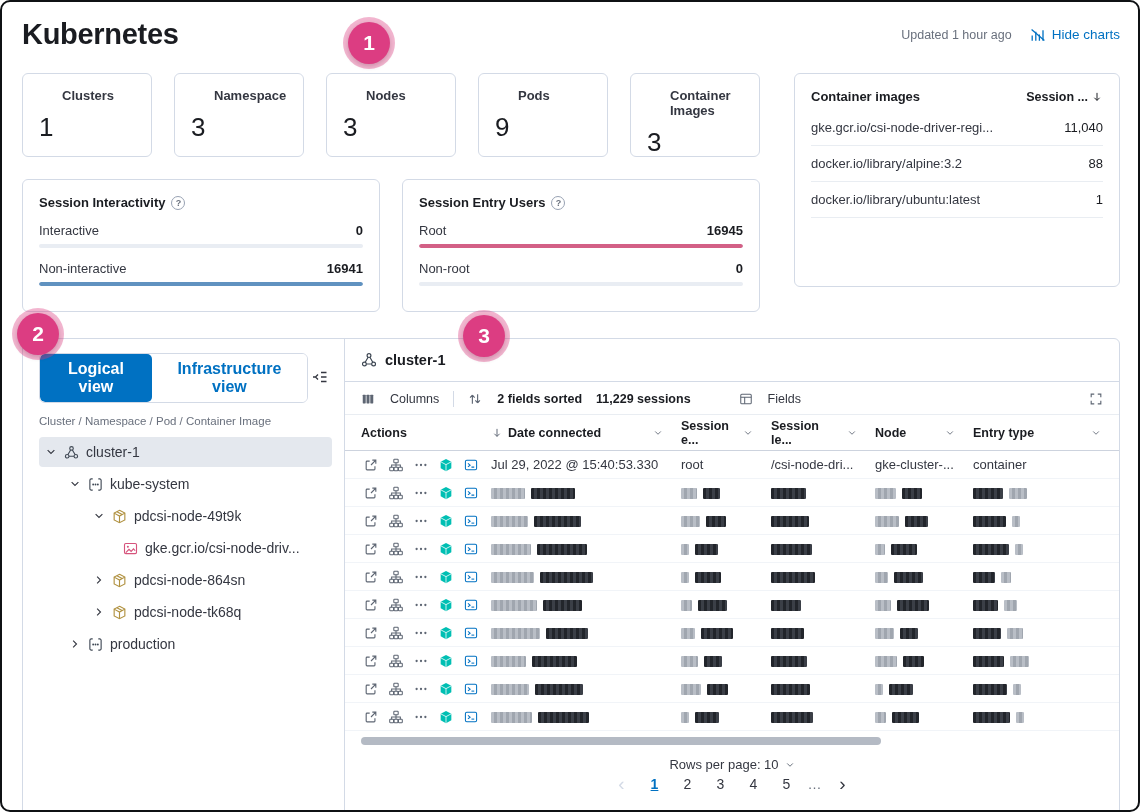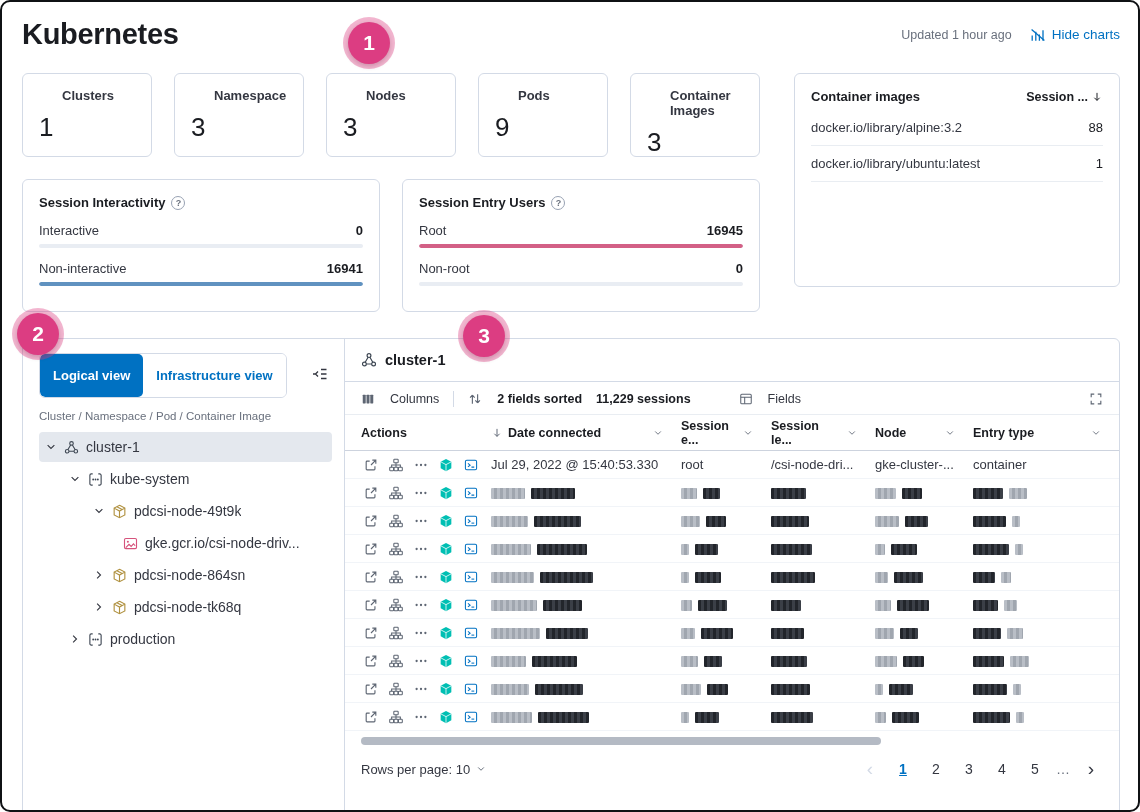--- a/index.html
+++ b/index.html
@@ -47,21 +47,21 @@
   .ci-count { color:#1a1c21; }
 
   
   .main-panel { display:flex; margin-top:26px; border:1px solid #d3dae6; border-radius:6px 6px 0 0;
                 height:486px; overflow:hidden; background:#fff; }
 
   
   .tree-pane { width:322px; border-right:1px solid #d3dae6; padding:14px 12px 0 16px; }
   .view-switch-row { display:flex; align-items:center; }
   .btn-group { display:flex; border:1px solid #d3dae6; border-radius:6px; overflow:hidden; }
-  .seg-btn { font-size:13px; font-weight:600; padding:14px 13px; border:none; cursor:pointer; font-family:inherit; }
+  .seg-btn { font-size:16px; font-weight:600; padding:6px 13px; border:none; cursor:pointer; font-family:inherit; }
   .seg-btn.active { background:#0071c2; color:#fff; border-radius:5px; }
   .seg-btn.idle { background:#fff; color:#0071c2; }
   .collapse-btn { margin-left:auto; background:none; border:none; cursor:pointer; color:#343741; padding:4px; }
   .breadcrumb { font-size:11.5px; color:#69707d; margin:12px 0 10px; }
 
   .tree-row { display:flex; align-items:center; gap:7px; height:30px; border-radius:4px;
               font-size:14px; color:#343741; cursor:pointer; padding-right:6px; margin-bottom:2px; }
   .tree-row.selected { background:#e4e8ee; }
   .lvl0 { padding-left:6px; }
   .lvl1 { padding-left:30px; }
@@ -100,21 +100,21 @@
   .abtn { display:inline-flex; align-items:center; justify-content:center; width:20px; height:20px;
           background:none; border:none; cursor:pointer; padding:0; }
 
   .chunk { display:inline-block; height:11px; margin-right:6px; border-radius:1px; vertical-align:middle; }
   .chunk.gray { background:repeating-linear-gradient(90deg,#b9bec6 0 3px,#a0a6af 3px 6px); }
   .chunk.dark { background:repeating-linear-gradient(90deg,#22252b 0 3px,#3b3f47 3px 6px); }
 
   .hscroll { position:relative; height:8px; margin:6px 16px 2px; }
   .hscroll-thumb { position:absolute; left:0; top:0; height:8px; width:520px; border-radius:4px; background:#b4bac4; cursor:grab; }
 
-  .tfooter { display:flex; align-items:center; justify-content:space-between; padding:10px 16px 12px; }
+  .tfooter { display:flex; align-items:center; justify-content:space-between; padding:10px 16px 12px;flex-direction:column; }
   .rpp-btn { display:flex; align-items:center; gap:6px; background:none; border:none; cursor:pointer;
              font-size:13px; color:#343741; font-family:inherit; }
   .pagination { display:flex; align-items:center; gap:9px; font-size:14px; }
   .page-btn { min-width:24px; height:24px; display:inline-flex; align-items:center; justify-content:center;
               background:none; border:none; cursor:pointer; font-size:14px; color:#343741; font-family:inherit; }
   .page-btn.active { color:#0071c2; font-weight:700; text-decoration:underline; }
   .pg-prev { color:#d3dae6; font-size:19px; }
   .pg-next { color:#343741; font-size:19px; }
   .pg-ellipsis { color:#69707d; }
 
@@ -336,20 +336,24 @@
         <div class="ci-head">
           <span class="ci-title">Container images</span>
           <button class="ci-sort">
             <span>Session ...</span>
             <svg class="i12">
                 <use href="#icon-arrow-down"></use>
               </svg>
           </button>
         </div>
         <div class="ci-row">
+          <span class="ci-name">gke.gcr.io/csi-node-driver-regi...</span>
+          <span class="ci-count">11,040</span>
+        </div>
+        <div class="ci-row">
           <span class="ci-name">docker.io/library/alpine:3.2</span>
           <span class="ci-count">88</span>
         </div>
         <div class="ci-row">
           <span class="ci-name">docker.io/library/ubuntu:latest</span>
           <span class="ci-count">1</span>
         </div>
       </aside>
     </div>
 

